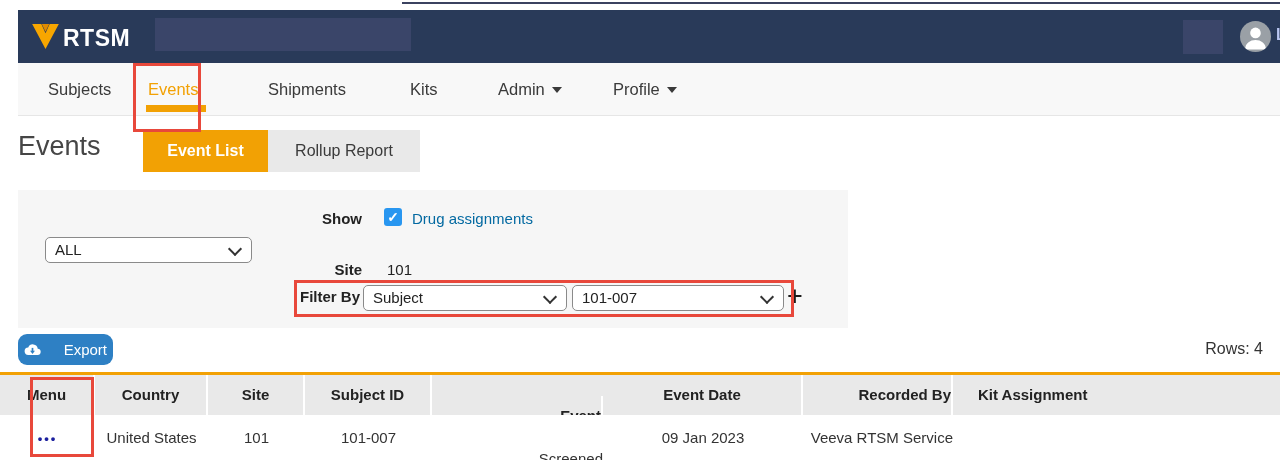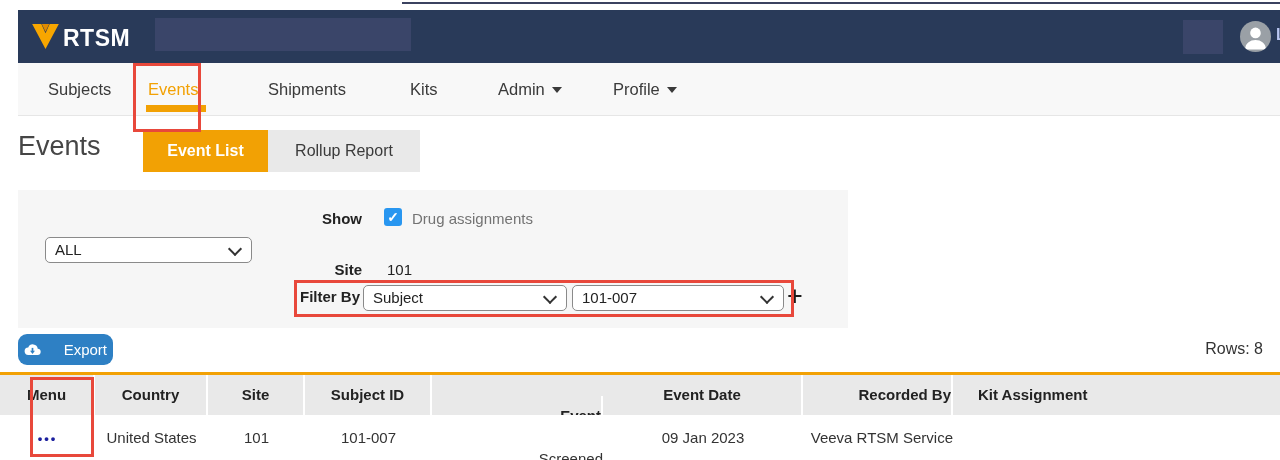--- a/index.html
+++ b/index.html
@@ -29,21 +29,21 @@
   .view-tab{position:absolute;top:130px;height:42px;line-height:42px;text-align:center;font-size:16px;cursor:pointer;}
   .view-tab.active{left:143px;width:125px;background:#f2a104;color:#ffffff;font-weight:700;}
   .view-tab.inactive{left:268px;width:152px;background:#e9e9e9;color:#3a3a3a;}
   
   .filter-panel{position:absolute;left:18px;top:190px;width:830px;height:138px;background:#f6f6f6;}
   .flabel{position:absolute;width:64px;text-align:right;font-size:15px;font-weight:700;color:#222;}
   .select{position:absolute;background:#fff;border:1.6px solid #8a8a8a;border-radius:5px;height:24px;line-height:24px;font-size:15px;color:#222;padding-left:9px;box-sizing:content-box;cursor:pointer;}
   .select .chev{position:absolute;right:11px;top:6px;width:8px;height:8px;border-right:2.4px solid #333;border-bottom:2.4px solid #333;transform:rotate(45deg);}
   .checkbox{position:absolute;left:384px;top:208px;width:18px;height:18px;background:#2896f0;border-radius:3px;color:#fff;font-size:14px;line-height:18px;text-align:center;cursor:pointer;}
   .checkbox::after{content:"✓";font-weight:700;}
-  .cb-label{position:absolute;left:412px;top:210px;font-size:15px;color:#737373;}
+  .cb-label{position:absolute;left:412px;top:210px;font-size:15px;color:#0369a1;}
   .site-value{position:absolute;left:387px;top:261px;font-size:15px;color:#222;}
   .add-filter{position:absolute;left:787px;top:281px;font-size:27px;font-weight:400;color:#1a1a1a;cursor:pointer;line-height:30px;}
   
   .export-btn{position:absolute;left:18px;top:334px;width:95px;height:31px;background:#2e80c4;border:none;border-radius:9px;color:#ffffff;font-size:15px;font-family:"Liberation Sans",sans-serif;display:flex;align-items:center;justify-content:space-between;gap:7px;cursor:pointer;}
   .rows-label{position:absolute;right:17px;top:340px;font-size:16px;color:#333;}
   
   .table{position:absolute;left:0;top:372px;width:1280px;border-top:3px solid #f2a104;}
   .thead{display:flex;height:40px;background:#e9e9e9;}
   .trow{display:flex;height:45px;background:#ffffff;}
   .cell{box-sizing:border-box;font-size:15px;white-space:nowrap;overflow:hidden;}
@@ -137,21 +137,21 @@
 <button class="export-btn">
   <span style="display:flex;">
     <svg width="17" height="14" viewBox="0 0 24 18">
       <path d="M19.4 7.1A7 7 0 0 0 6 5.3 5.3 5.3 0 0 0 6.4 16h12.4a4.4 4.4 0 0 0 .6-8.9z" fill="#ffffff"></path>
       <path d="M12 6v5" stroke="#2e80c4" stroke-width="2.4"></path>
       <path d="M8.6 10h6.8L12 14.6z" fill="#2e80c4"></path>
     </svg>
   </span>
   <span>Export</span>
 </button>
-<div class="rows-label">Rows: 8</div>
+<div class="rows-label">Rows: 4</div>
 
 <div class="table">
   <div class="thead">
     <div class="cell c0">Menu</div>
     <div class="cell c1">Country</div>
     <div class="cell c2">Site</div>
     <div class="cell c3">Subject ID</div>
     <div class="cell c4">Event</div>
     <div class="cell c5">Event Date</div>
     <div class="cell c6">Recorded By</div>

